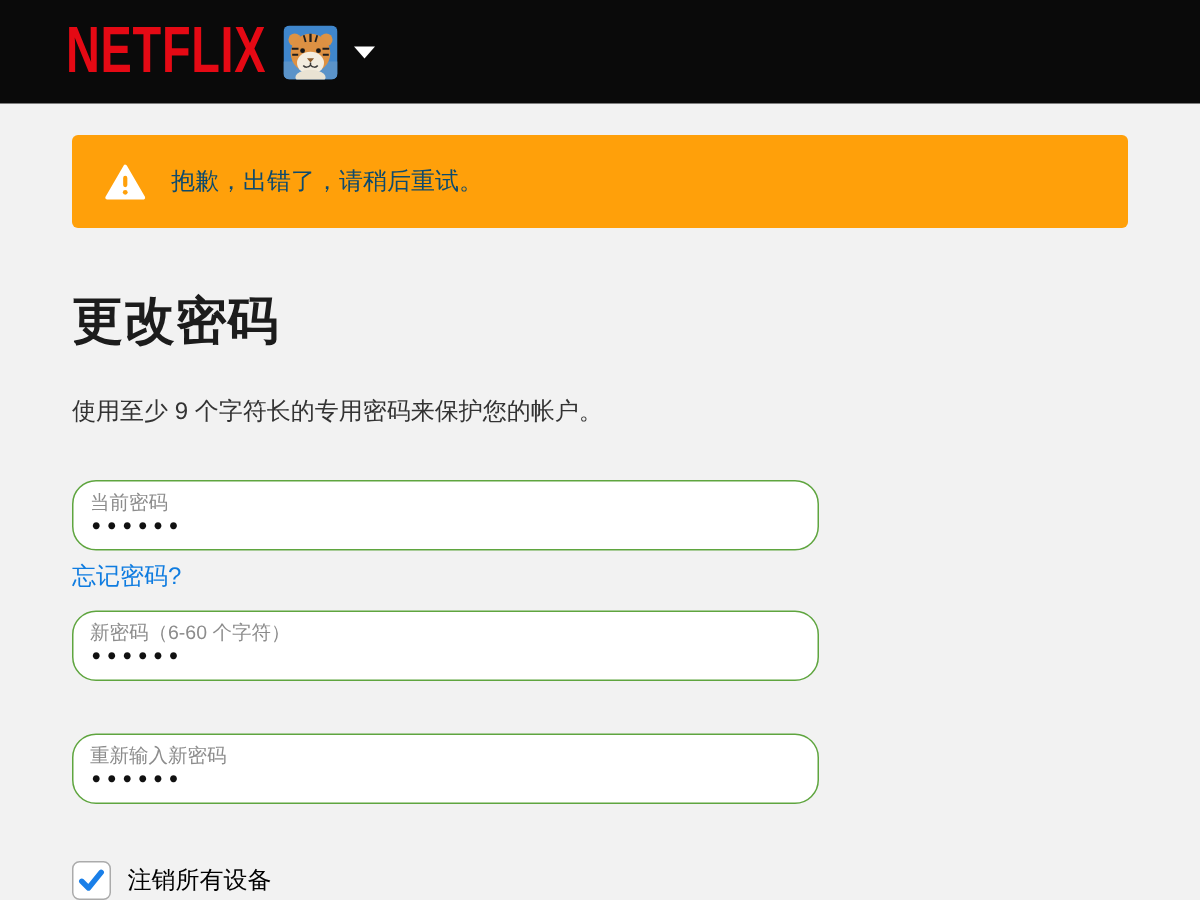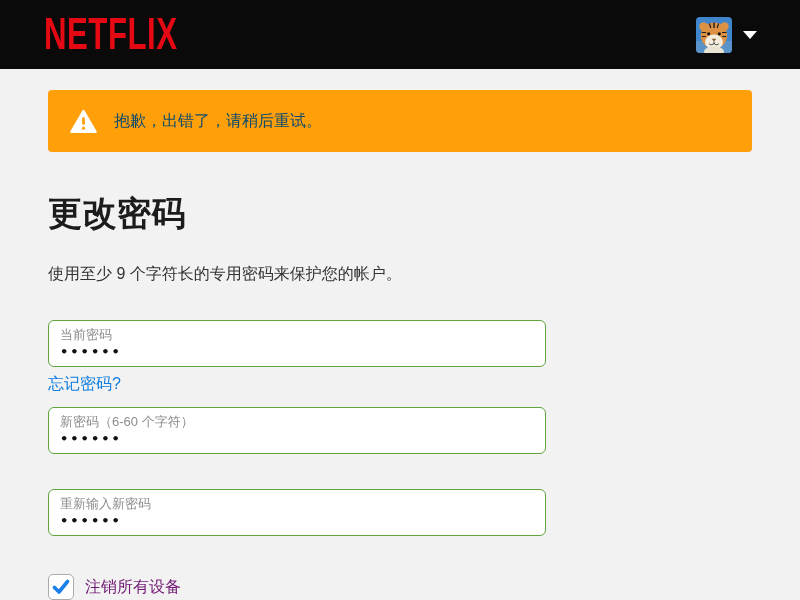--- a/index.html
+++ b/index.html
@@ -9,21 +9,20 @@
     font-family: "Liberation Sans", sans-serif;
     overflow: hidden;
   }
 
   
   .header {
     height: 69px;
     background: #0a0a0a;
     display: flex;
     align-items: center;
-    justify-content: space-between;
     padding: 0 43px 0 44px;
   }
   .logo {
     color: #E50914;
     font-size: 34px;
     font-weight: 900;
     letter-spacing: 0.5px;
     transform: scale(0.92, 1.28);
     transform-origin: left center;
     cursor: pointer;
@@ -81,21 +80,21 @@
     color: #333333;
   }
 
   
   .form { margin-top: 35px; }
   .field {
     width: 498px;
     height: 47px;
     background: #ffffff;
     border: 1px solid #5FA53F;
-    border-radius: 6px;
+    border-radius: 16px;
     padding: 6px 11px 0 11px;
     cursor: text;
   }
   .field-label {
     display: block;
     font-size: 13px;
     line-height: 15px;
     color: #8c8c8c;
   }
   .field-input {
@@ -133,21 +132,21 @@
     border: 1px solid #ababab;
     border-radius: 5px;
     display: flex;
     align-items: center;
     justify-content: center;
     cursor: pointer;
   }
   .checkbox-label {
     margin-left: 11px;
     font-size: 16px;
-    color: #701a75;
+    color: #000000;
   }
 </style>
 </head>
 <body>
 
 <div class="header">
   <div class="logo">NETFLIX</div>
   <div class="profile">
     <svg class="avatar" viewBox="0 0 36 36" xmlns="http://www.w3.org/2000/svg">
       <rect width="36" height="36" fill="#3f86cc"></rect>

